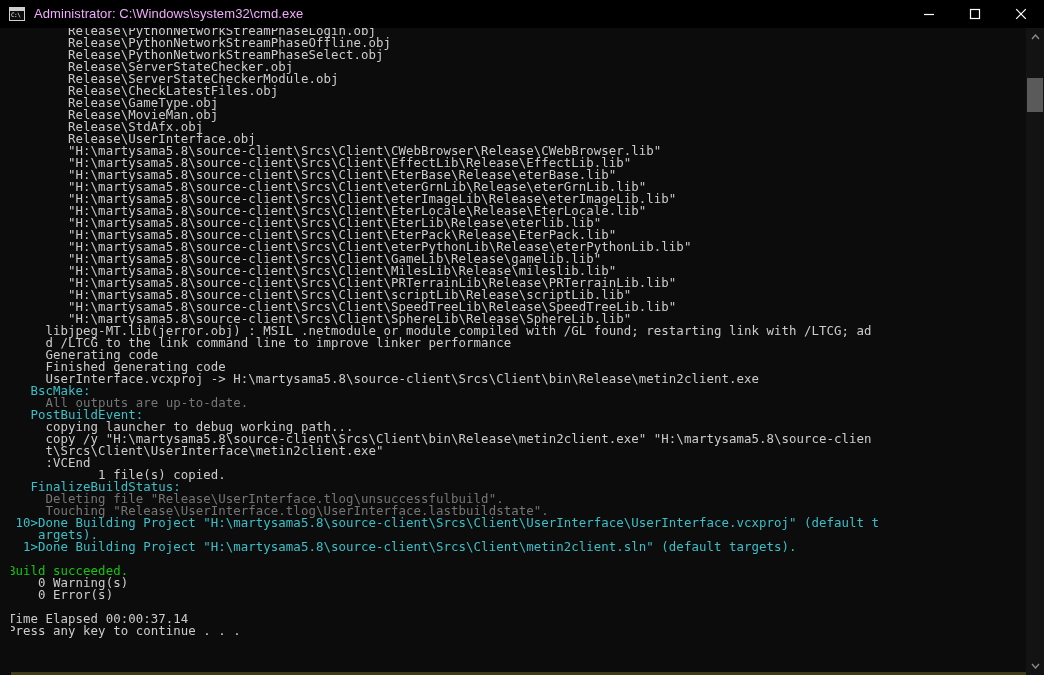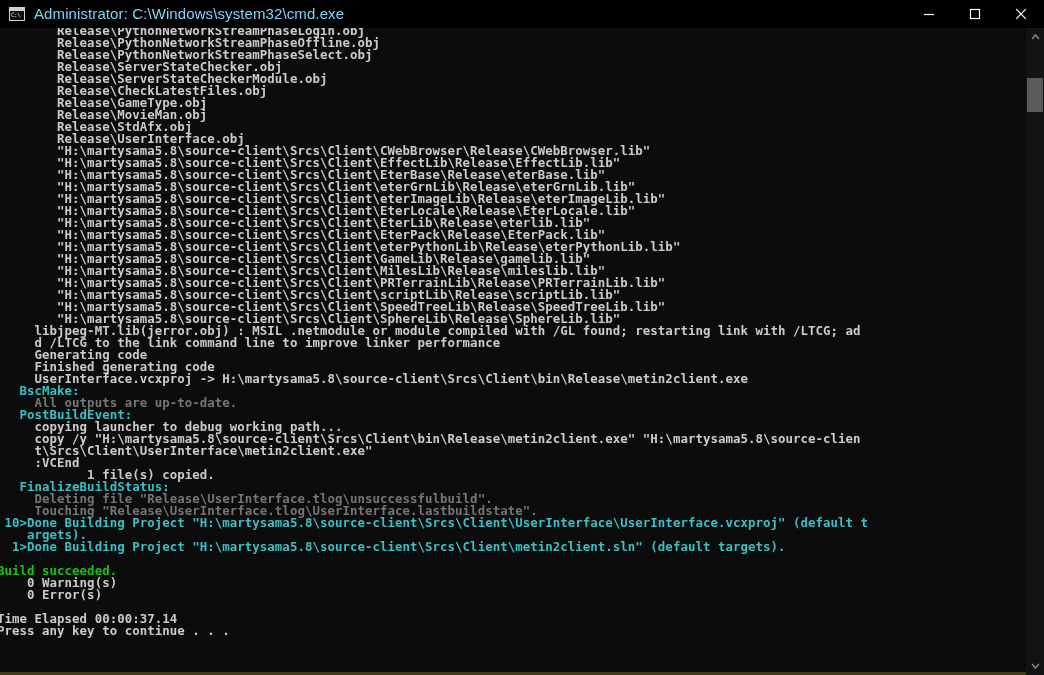--- a/index.html
+++ b/index.html
@@ -34,44 +34,43 @@
     background: #cfcfcf;
   }
   #title-icon .iglyph {
     position: absolute; left: 1px; top: 3px;
     font-family: "DejaVu Sans Mono", monospace;
     font-size: 6px; line-height: 8px;
     color: #e8e8e8; letter-spacing: -0.5px;
     white-space: nowrap;
   }
   #title-text {
-    color: #7dd3fc;
+    color: #f0abfc;
     font-family: "Liberation Sans", sans-serif;
-    font-size: 15px;
+    font-size: 13px;
     line-height: 28px;
     white-space: nowrap;
     letter-spacing: 0.1px;
     flex: 1 1 auto;
   }
   .winbtn {
     width: 46px; height: 28px;
     display: flex; align-items: center; justify-content: center;
     flex: 0 0 auto;
     position: relative;
   }
   .winbtn svg { display: block; }
 
   
   #console {
     position: absolute;
-    top: 28px; left: 0;
+    top: 28px; left: 11px;
     width: 1026px; height: 647px;
     background: #0c0c0c;
     overflow: hidden;
-    font-weight: bold;
   }
   #console-inner {
     position: absolute;
     top: -3px;      
     left: -3px;     
     width: 1100px;
   }
   .line {
     height: 12px;
     line-height: 12px;

